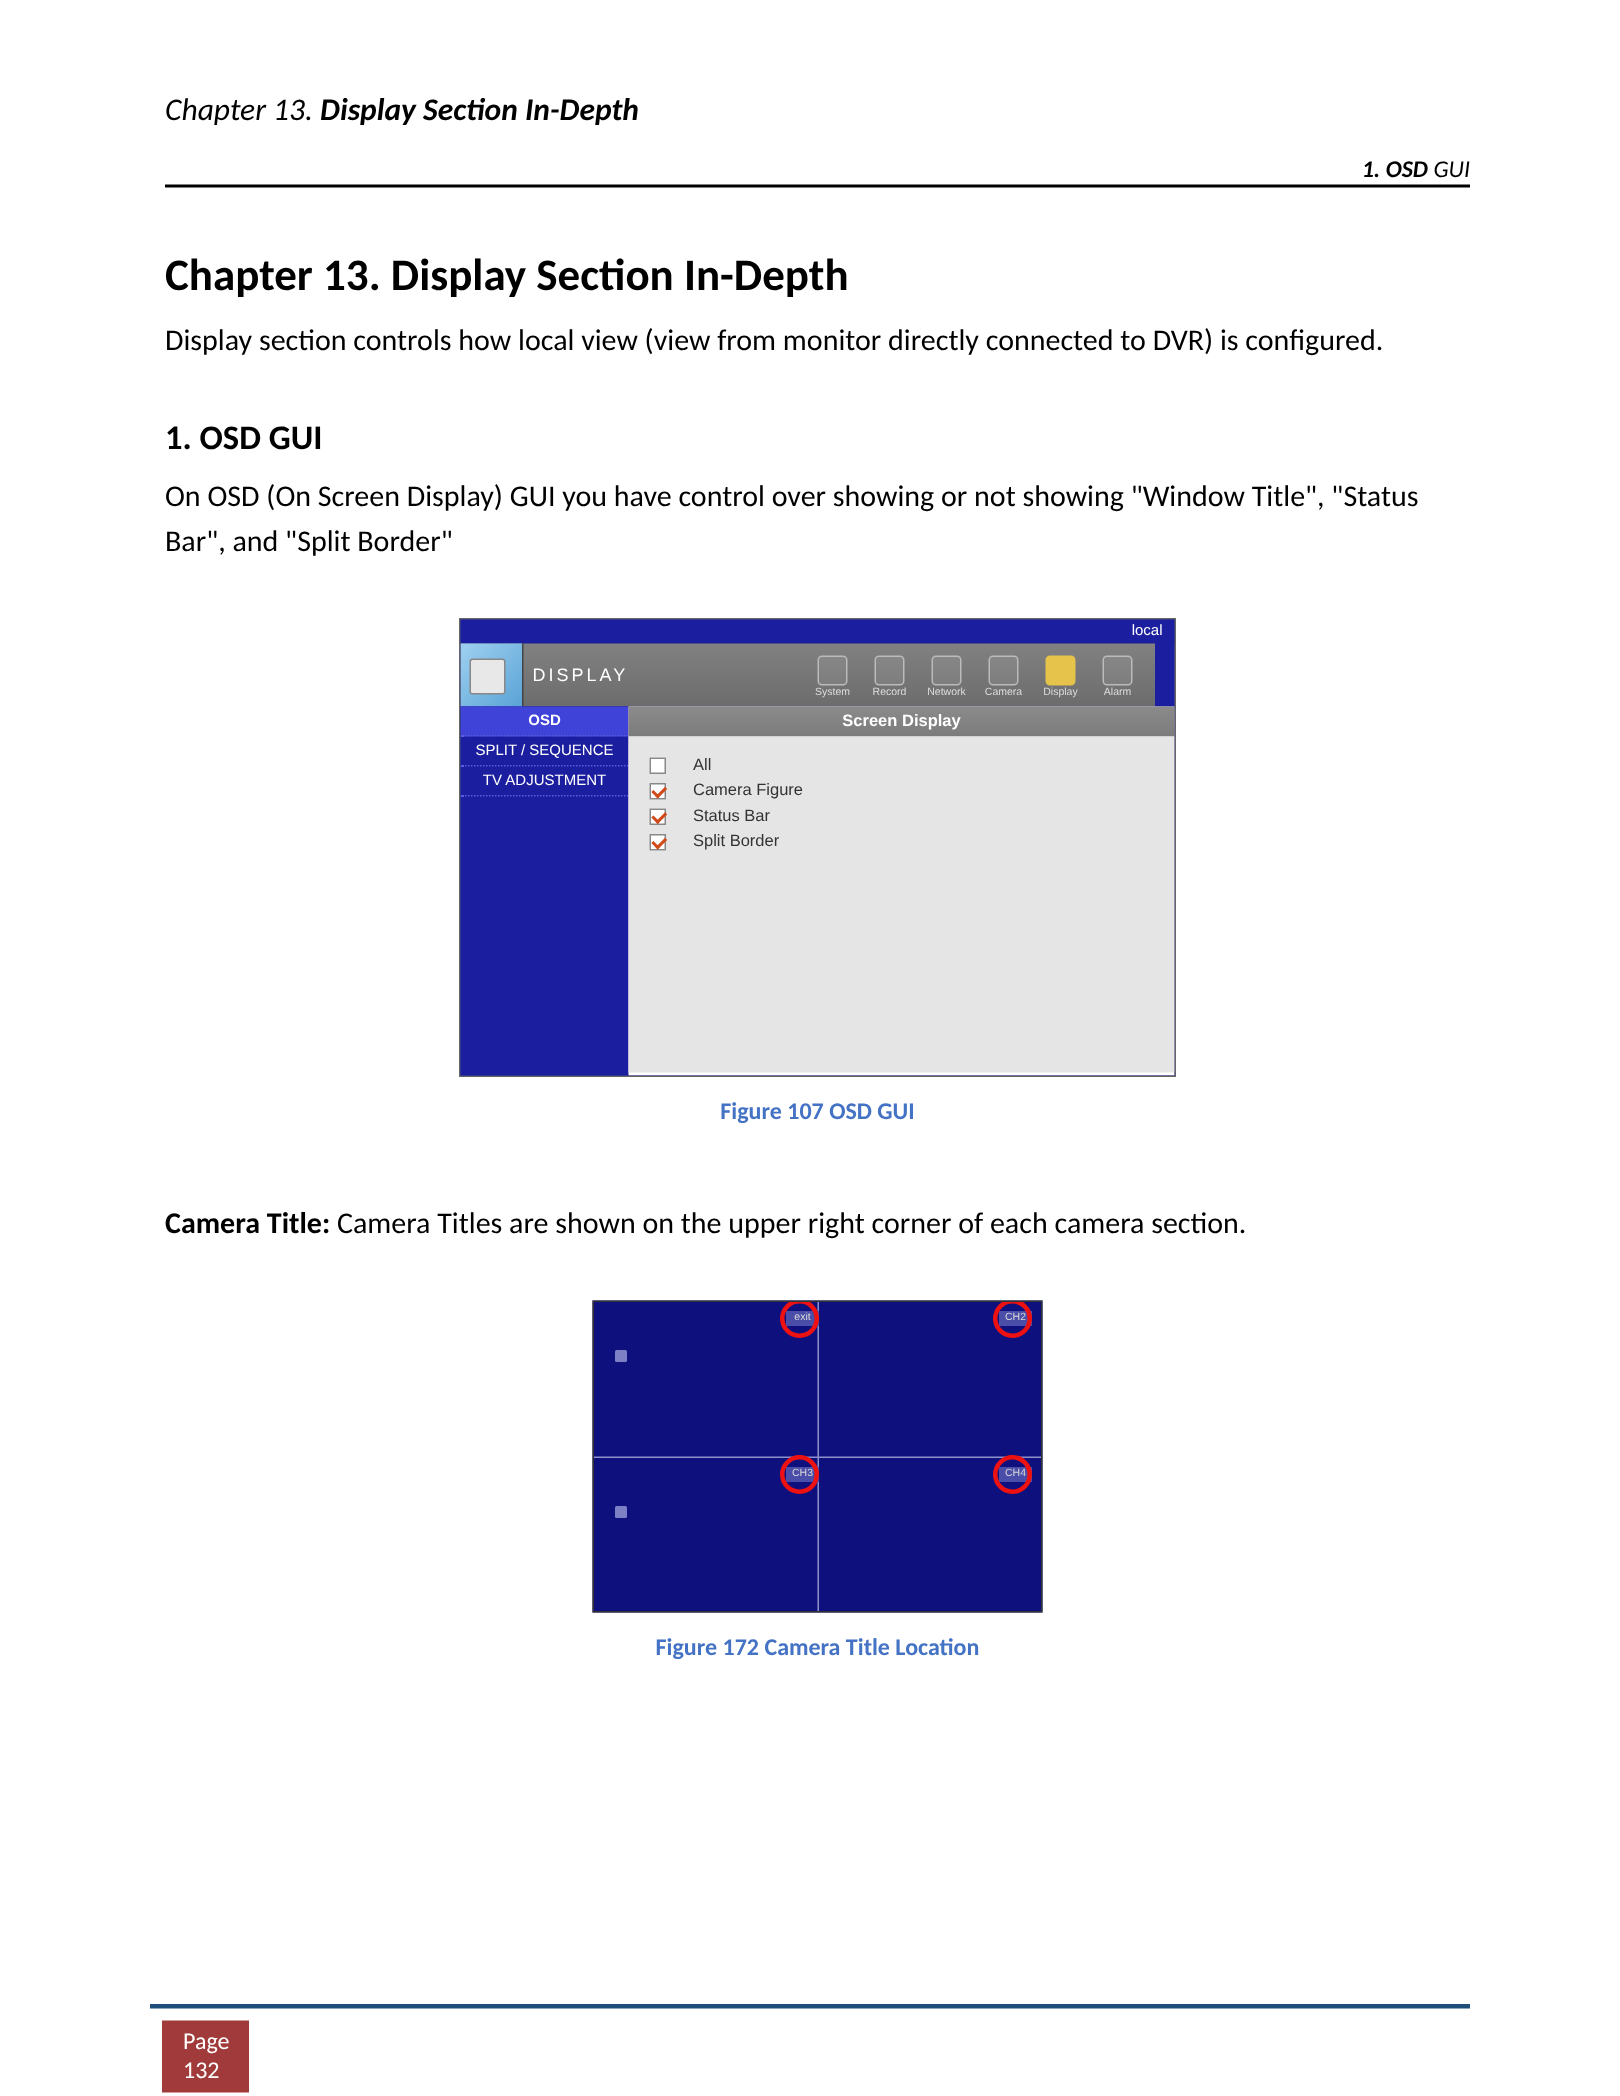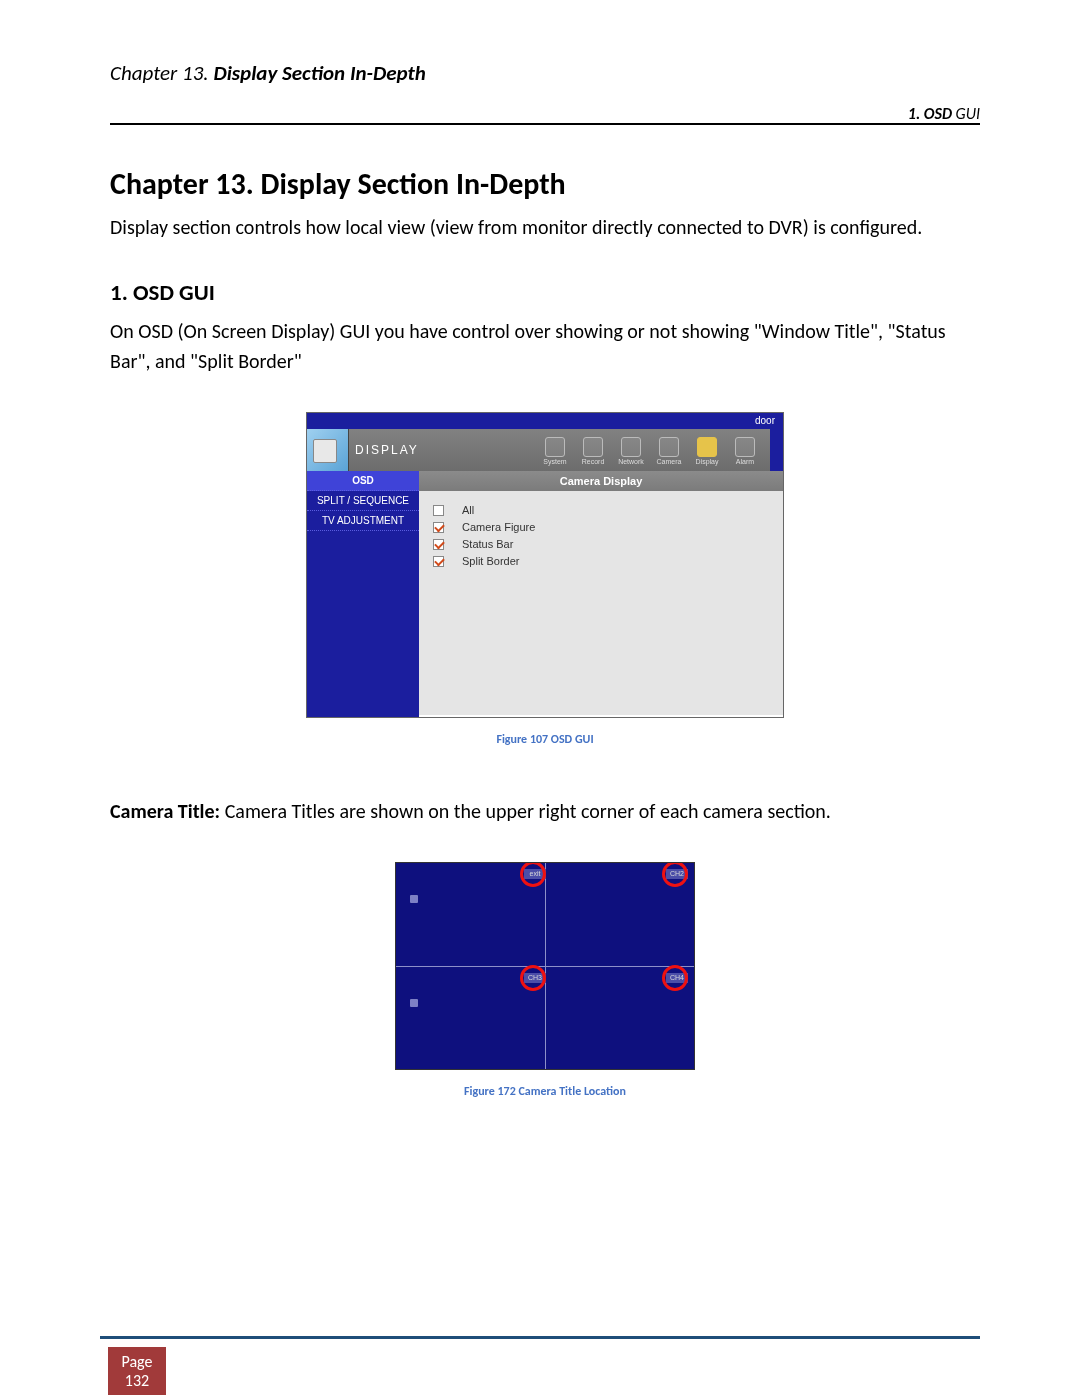--- a/index.html
+++ b/index.html
@@ -30,21 +30,21 @@
   .hr-top { height: 2px; background: #000; margin-bottom: 40px; }
 
   .h1 { font-size: 30px; font-weight: 700; margin-top: 28px; margin-bottom: 10px; }
   .body-text { font-size: 20px; line-height: 1.5; margin-bottom: 36px; }
   .h2 { font-size: 23px; font-weight: 700; margin-top: 28px; margin-bottom: 10px; }
 
   .figure-wrap { text-align: center; margin-top: 18px; }
   .figure-caption {
     color: #4472c4;
     font-weight: 700;
-    font-size: 12px;
+    font-size: 16px;
     margin-top: 14px;
     text-align: center;
   }
 
   
   .osd-shot {
     width: 478px;
     height: 306px;
     margin: 0 auto;
     background: #1b1e9e;
@@ -155,23 +155,23 @@
 
   .body-text .bold-run { font-weight:700; }
 
   .footer-bar {
     position:absolute; left:100px; right:100px; bottom:58px;
     border-top: 3px solid #1f4e79;
   }
   .page-badge {
     position:absolute; left:108px; bottom:2px;
     width:58px; height:48px; background:#a13a3a;
-    color:#fff; text-align:center; font-size:16px;
+    color:#fff; font-size:16px;
     font-family:Calibri,Arial,sans-serif;
-    display:flex; flex-direction:column; justify-content:center;
+    display:flex; flex-direction:column; justify-content:center;padding-left:14px;
   }
   .content-block { margin-top: 50px; }
 </style>
 </head>
 <body>
 
 <div class="page">
 
   <div class="header-row">
     <div class="header-left">
@@ -184,21 +184,21 @@
   <div class="hr-top"></div>
 
   <div class="h1">Chapter 13. Display Section In-Depth</div>
   <div class="body-text">Display section controls how local view (view from monitor directly connected to DVR) is configured.</div>
 
   <div class="h2">1. OSD GUI</div>
   <div class="body-text">On OSD (On Screen Display) GUI you have control over showing or not showing "Window Title", "Status Bar", and "Split Border"</div>
 
   <div class="figure-wrap">
     <div class="osd-shot">
-      <div class="osd-top-strip">door</div>
+      <div class="osd-top-strip">local</div>
       <div class="osd-titlebar">
         <div style="display:flex;align-items:center;">
           <div class="osd-logo"></div>
           <div class="osd-title-text">DISPLAY</div>
         </div>
         <div class="osd-nav">
           <div class="osd-nav-item">
               <div class="osd-nav-icon"></div>
               <span>System</span>
             </div>
@@ -223,21 +223,21 @@
               <span>Alarm</span>
             </div>
         </div>
       </div>
       <div class="osd-sidebar">
         <div class="osd-side-item active">OSD</div>
         <div class="osd-side-item">SPLIT / SEQUENCE</div>
         <div class="osd-side-item">TV ADJUSTMENT</div>
       </div>
       <div class="osd-main">
-        <div class="osd-main-header">Camera Display</div>
+        <div class="osd-main-header">Screen Display</div>
         <div class="osd-body">
           <div class="osd-check-row">
               <span class="osd-check"></span>
               <span>All</span>
             </div>
           <div class="osd-check-row">
               <span class="osd-check checked"></span>
               <span>Camera Figure</span>
             </div>
           <div class="osd-check-row">

